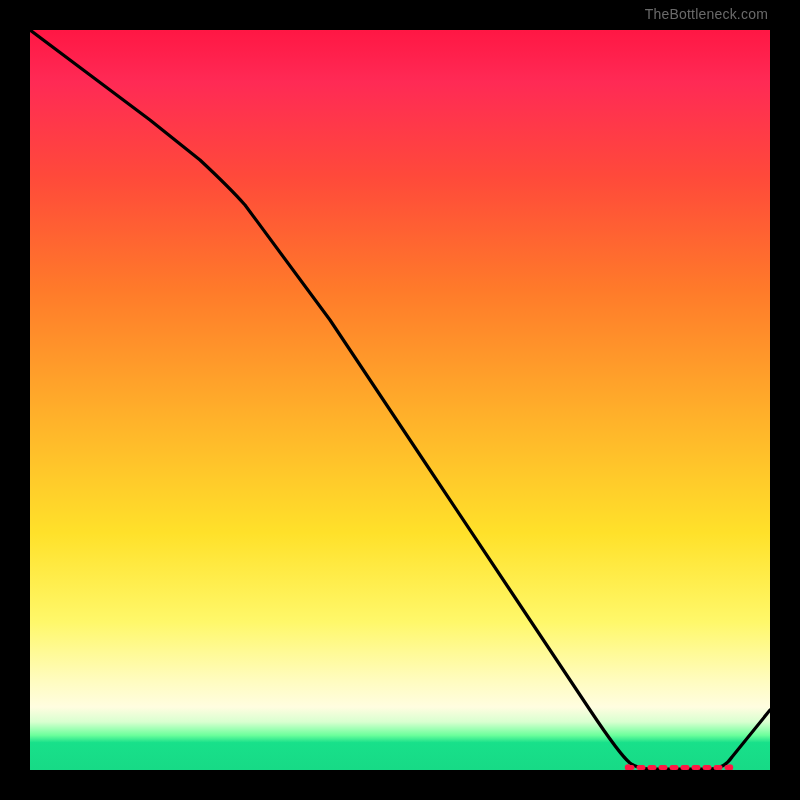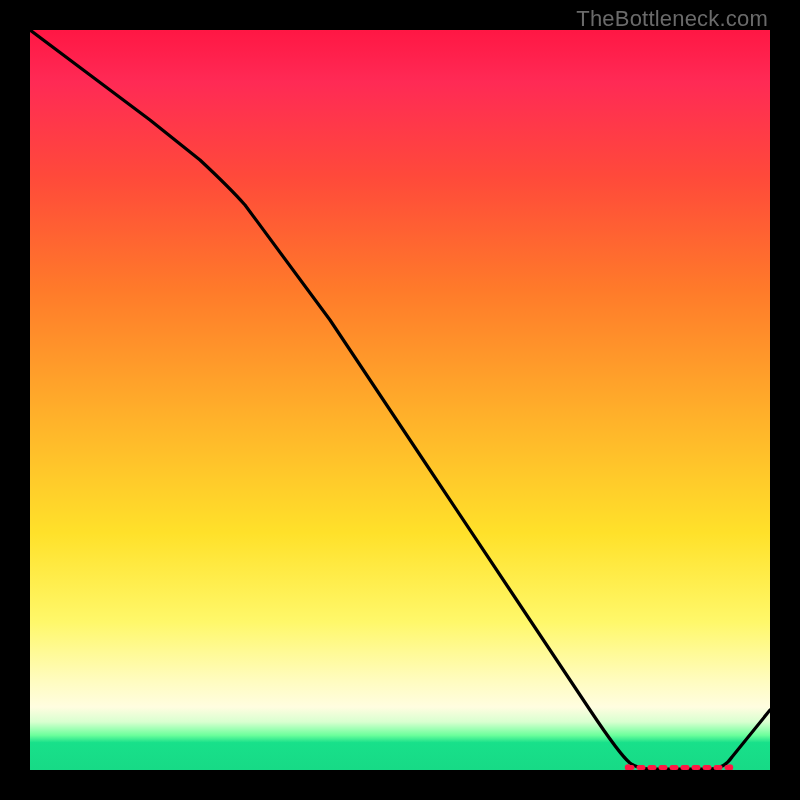--- a/index.html
+++ b/index.html
@@ -40,21 +40,21 @@
       #6cff9c 95.3%,
       #18e08a 96.3%,
       #17da86 100%
     );
   }
   .attribution {
     position: absolute;
     top: 6px;
     right: 32px;
     font-family: Arial, Helvetica, sans-serif;
-    font-size: 22px;
+    font-size: 14px;
     color: #6a6a6a;
     letter-spacing: 0.2px;
     font-weight: 400;
   }
   svg.curve {
     position: absolute;
     left: 0;
     top: 0;
   }
 </style>

